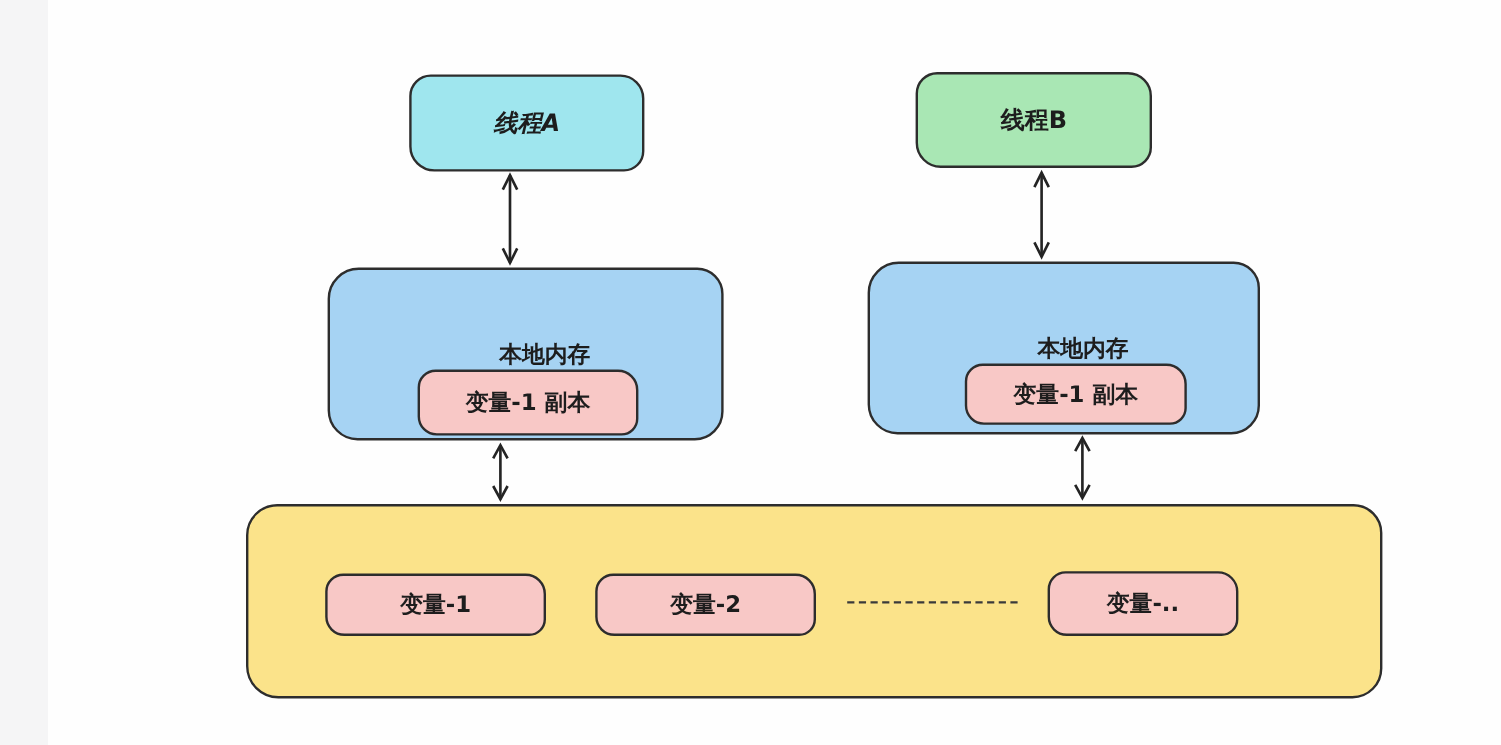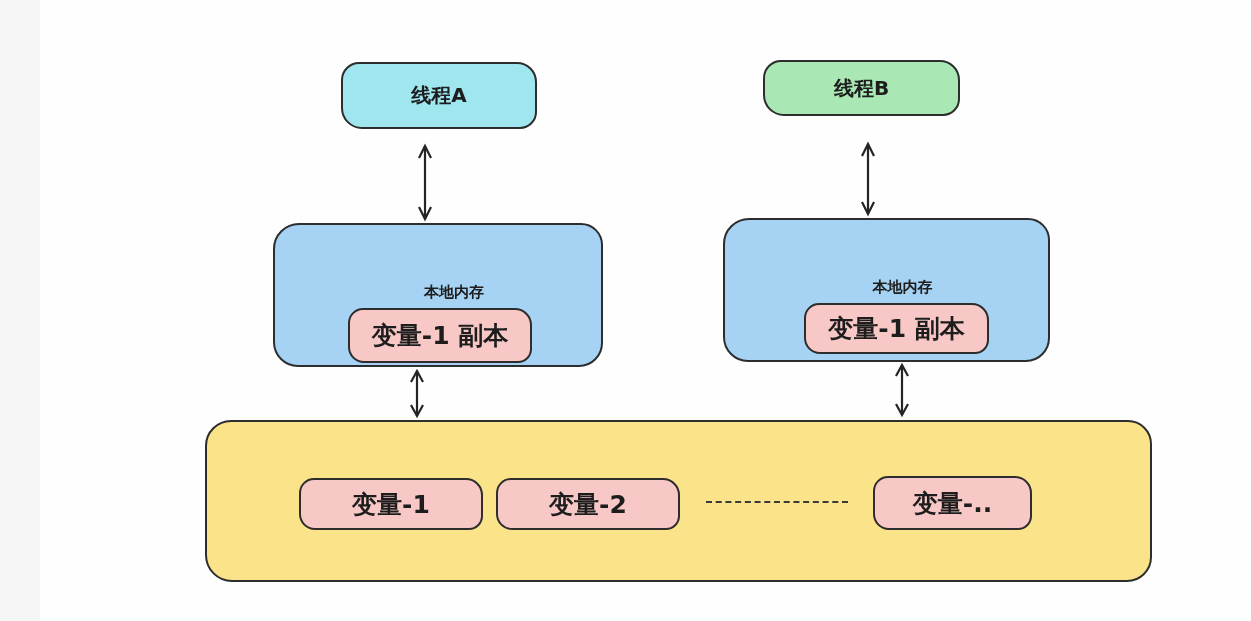--- a/index.html
+++ b/index.html
@@ -25,62 +25,62 @@
     border: 2.5px solid #2d2d2d;
     display: flex;
     align-items: center;
     justify-content: center;
     font-weight: 700;
   }
   .thread-box {
     border-radius: 18px 20px 17px 21px;
     font-size: 20px;
   }
-  .thread-a { left: 341px; top: 62px;  width: 196px; height: 67px; }
-  .thread-b { left: 763px; top: 60px;  width: 197px; height: 56px; }
+  .thread-a { left: 341px; top: 62px;  width: 196px; height: 81px; font-style: italic; }
+  .thread-b { left: 763px; top: 60px;  width: 197px; height: 80px; }
   .local-memory {
     border-radius: 26px 22px 24px 25px;
     display: block;
   }
   .local-a { left: 273px; top: 223px; width: 330px; height: 144px; }
   .local-b { left: 723px; top: 218px; width: 327px; height: 144px; }
   .local-label {
     position: absolute;
     top: 58px; left: 0; right: 0;
     text-align: center;
-    font-size: 15px;
+    font-size: 19px;
     font-weight: 700;
     padding-left: 32px;
   }
   .var-box {
     position: absolute;
     border: 2.5px solid #2d2d2d;
     border-radius: 15px 17px 14px 16px;
     display: flex;
     align-items: center;
     justify-content: center;
-    font-size: 25px;
+    font-size: 19px;
     font-weight: 700;
   }
   .local-a .var-copy { left: 73px; top: 83px; width: 184px; height: 55px; }
   .local-b .var-copy { left: 79px; top: 83px; width: 185px; height: 51px; }
   .main-title {
     position: absolute;
     left: 609px; top: 371px;
     font-size: 30px;
     font-weight: 700;
     letter-spacing: 1px;
   }
   .main-memory {
     left: 205px; top: 420px;
     width: 947px; height: 162px;
     border-radius: 26px 24px 25px 27px;
     display: block;
   }
-  .main-memory .var-1 { left: 64px;  top: 56px; width: 184px; height: 52px; margin-left: 28px; }
+  .main-memory .var-1 { left: 64px;  top: 56px; width: 184px; height: 52px; }
   .main-memory .var-2 { left: 289px; top: 56px; width: 184px; height: 52px; }
   .main-memory .var-n { left: 666px; top: 54px; width: 159px; height: 54px; }
   .dash-line {
     position: absolute;
     left: 499px; top: 79px;
     width: 142px; height: 0;
     border-top: 2.5px dashed #3a3a3a;
   }
   .arrow {
     position: absolute;

